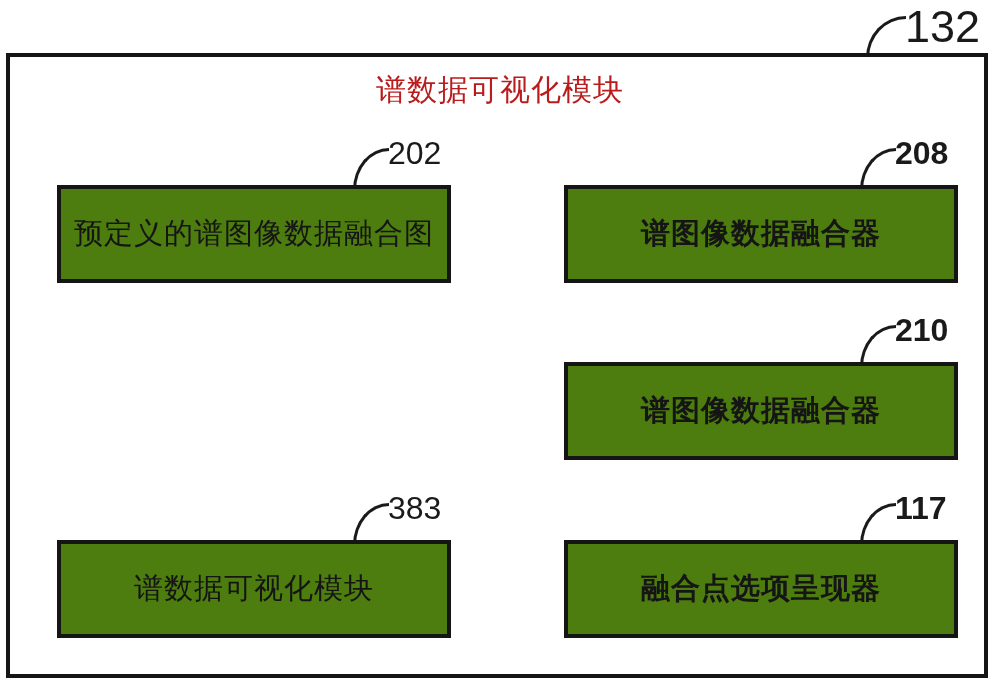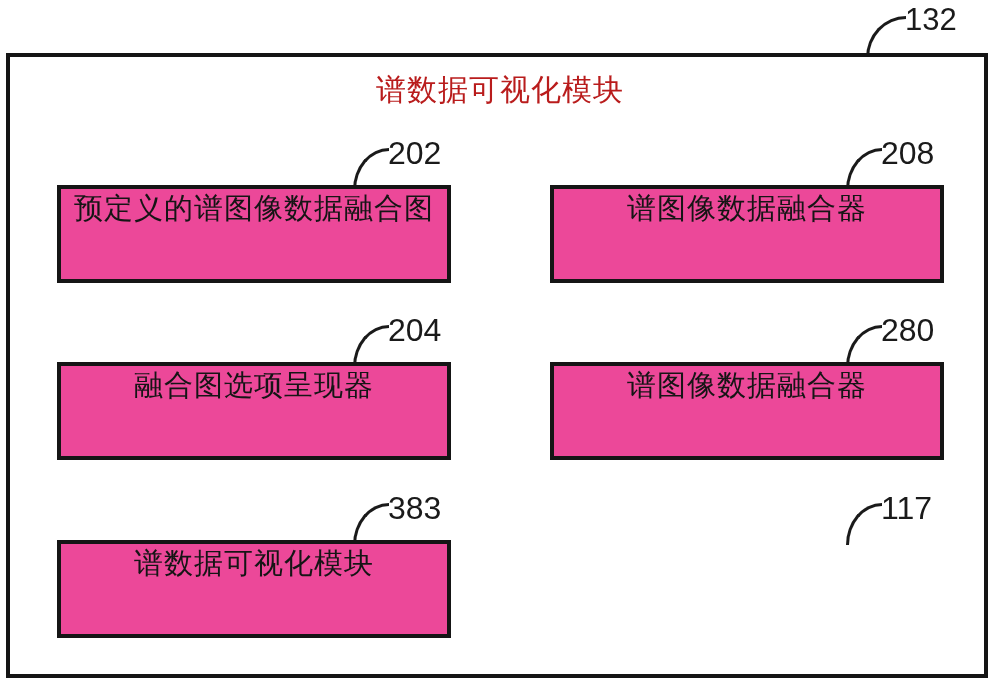--- a/index.html
+++ b/index.html
@@ -44,43 +44,44 @@
     font-size: 32px;
     line-height: 1;
     color: #1a1a1a;
   }
   .leader {
     position: absolute;
     border-left: 3px solid #1a1a1a;
     border-top: 3px solid #1a1a1a;
     border-top-left-radius: 100% 100%;
   }
-  .outer-ref { left: 905px; top: 4px; font-size: 31px; }
+  .outer-ref { left: 905px; top: 4px; font-size: 45px; }
   .outer-leader { left: 866px; top: 16px; width: 37px; height: 39px; }
 
   
   .module { position: absolute; width: 351px; height: 150px; }
   .col0 { left: 57px; }
-  .col1 { left: 550px; }
+  .col1 { left: 564px; font-weight: bold; }
   .row0 { top: 133px; }
   .row1 { top: 310px; }
   .row2 { top: 488px; }
 
   .module .ref-num { left: 331px; top: 4px; }
   .module .leader { left: 296px; top: 15px; width: 33px; height: 39px; }
 
   .module .box {
     position: absolute;
     left: 0;
     top: 52px;
     width: 386px;
     height: 90px;
     border: 4px solid #151515;
-    background: #ec4899;
+    background: #4d7c0f;
     display: flex;
+    align-items: center;
     justify-content: center;
   }
   .module .box-label {
     font-size: 29px;
     letter-spacing: 1px;
     color: #151515;
     white-space: nowrap;
   }
 </style>
 </head>
@@ -95,50 +96,46 @@
   <div class="diagram-title">谱数据可视化模块</div>
 
   <div class="module col0 row0">
     <span class="leader"></span>
     <span class="ref-num">202</span>
     <div class="box">
       <span class="box-label">预定义的谱图像数据融合图</span>
     </div>
   </div>
 
-  <div class="module col0 row1">
-    <span class="leader"></span>
-    <span class="ref-num">204</span>
-    <div class="box">
-      <span class="box-label">融合图选项呈现器</span>
-    </div>
-  </div>
 
   <div class="module col0 row2">
     <span class="leader"></span>
     <span class="ref-num">383</span>
     <div class="box">
       <span class="box-label">谱数据可视化模块</span>
     </div>
   </div>
 
   <div class="module col1 row0">
     <span class="leader"></span>
     <span class="ref-num">208</span>
     <div class="box">
       <span class="box-label">谱图像数据融合器</span>
     </div>
   </div>
 
   <div class="module col1 row1">
     <span class="leader"></span>
-    <span class="ref-num">280</span>
+    <span class="ref-num">210</span>
     <div class="box">
       <span class="box-label">谱图像数据融合器</span>
     </div>
   </div>
 
   <div class="module col1 row2">
     <span class="leader"></span>
     <span class="ref-num">117</span>
+    <div class="box">
+      <span class="box-label">融合点选项呈现器</span>
+    </div>
   </div>
 
 </div>
 
 </body></html>

